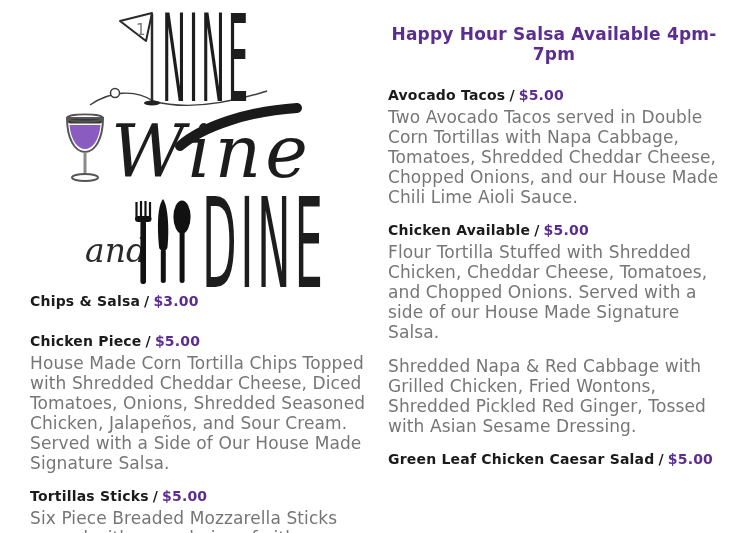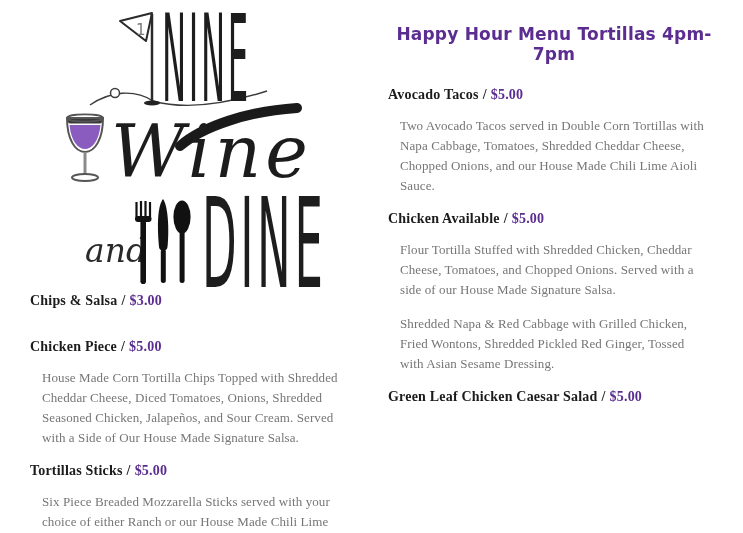--- a/index.html
+++ b/index.html
@@ -11,27 +11,27 @@
   .logo-wrap{position:absolute;left:35px;top:5px;width:290px;height:290px;}
 
   
   .col{position:absolute;}
   .col-left{left:30px;top:292px;width:338px;}
   .col-right{left:388px;top:24px;width:332px;}
 
   .hh-title{font-size:17px;font-weight:bold;color:#5b2d90;text-align:center;
             letter-spacing:.2px;margin:0 0 22px 0;}
 
-  .item{margin:0 0 14px 0;font-family:Liberation Serif, serif;}
-  .item.solo{margin-bottom:28px;}
+  .item{margin:0 0 14px 0;}
+  .item.solo{margin-bottom:22px;}
   .item h3{margin:0 0 3px 0;font-size:14px;line-height:18px;font-weight:bold;
            color:#1b1b1b;letter-spacing:.2px;}
   .item h3 .sep{margin:0 4px;color:#1b1b1b;}
   .item h3 .price{color:#5b2d90;}
-  .item p{margin:12px;font-size:13px;line-height:20px;color:#767676;
+  .item p{margin:0;font-size:17px;line-height:20px;color:#767676;
           letter-spacing:.1px;}
 
   svg text{user-select:none;}
 </style>
 </head>
 <body>
 
 <div class="page">
 
   <div class="logo-wrap">
@@ -105,21 +105,21 @@
     <div class="item">
       <h3>
         <span>Tortillas Sticks</span><span class="sep">/</span><span class="price">$5.00</span>
       </h3>
       <p>Six Piece Breaded Mozzarella Sticks served with your choice of either Ranch or our House Made Chili Lime Aioli Sauce.</p>
     </div>
   </div>
 
   <div class="col col-right">
 
-    <h2 class="hh-title">Happy Hour Menu Tortillas 4pm-7pm</h2>
+    <h2 class="hh-title">Happy Hour Salsa Available 4pm-7pm</h2>
 
     <div class="item">
       <h3>
         <span>Avocado Tacos</span><span class="sep">/</span><span class="price">$5.00</span>
       </h3>
       <p>Two Avocado Tacos served in Double Corn Tortillas with Napa Cabbage, Tomatoes, Shredded Cheddar Cheese, Chopped Onions, and our House Made Chili Lime Aioli Sauce.</p>
     </div>
 
 
     <div class="item">

